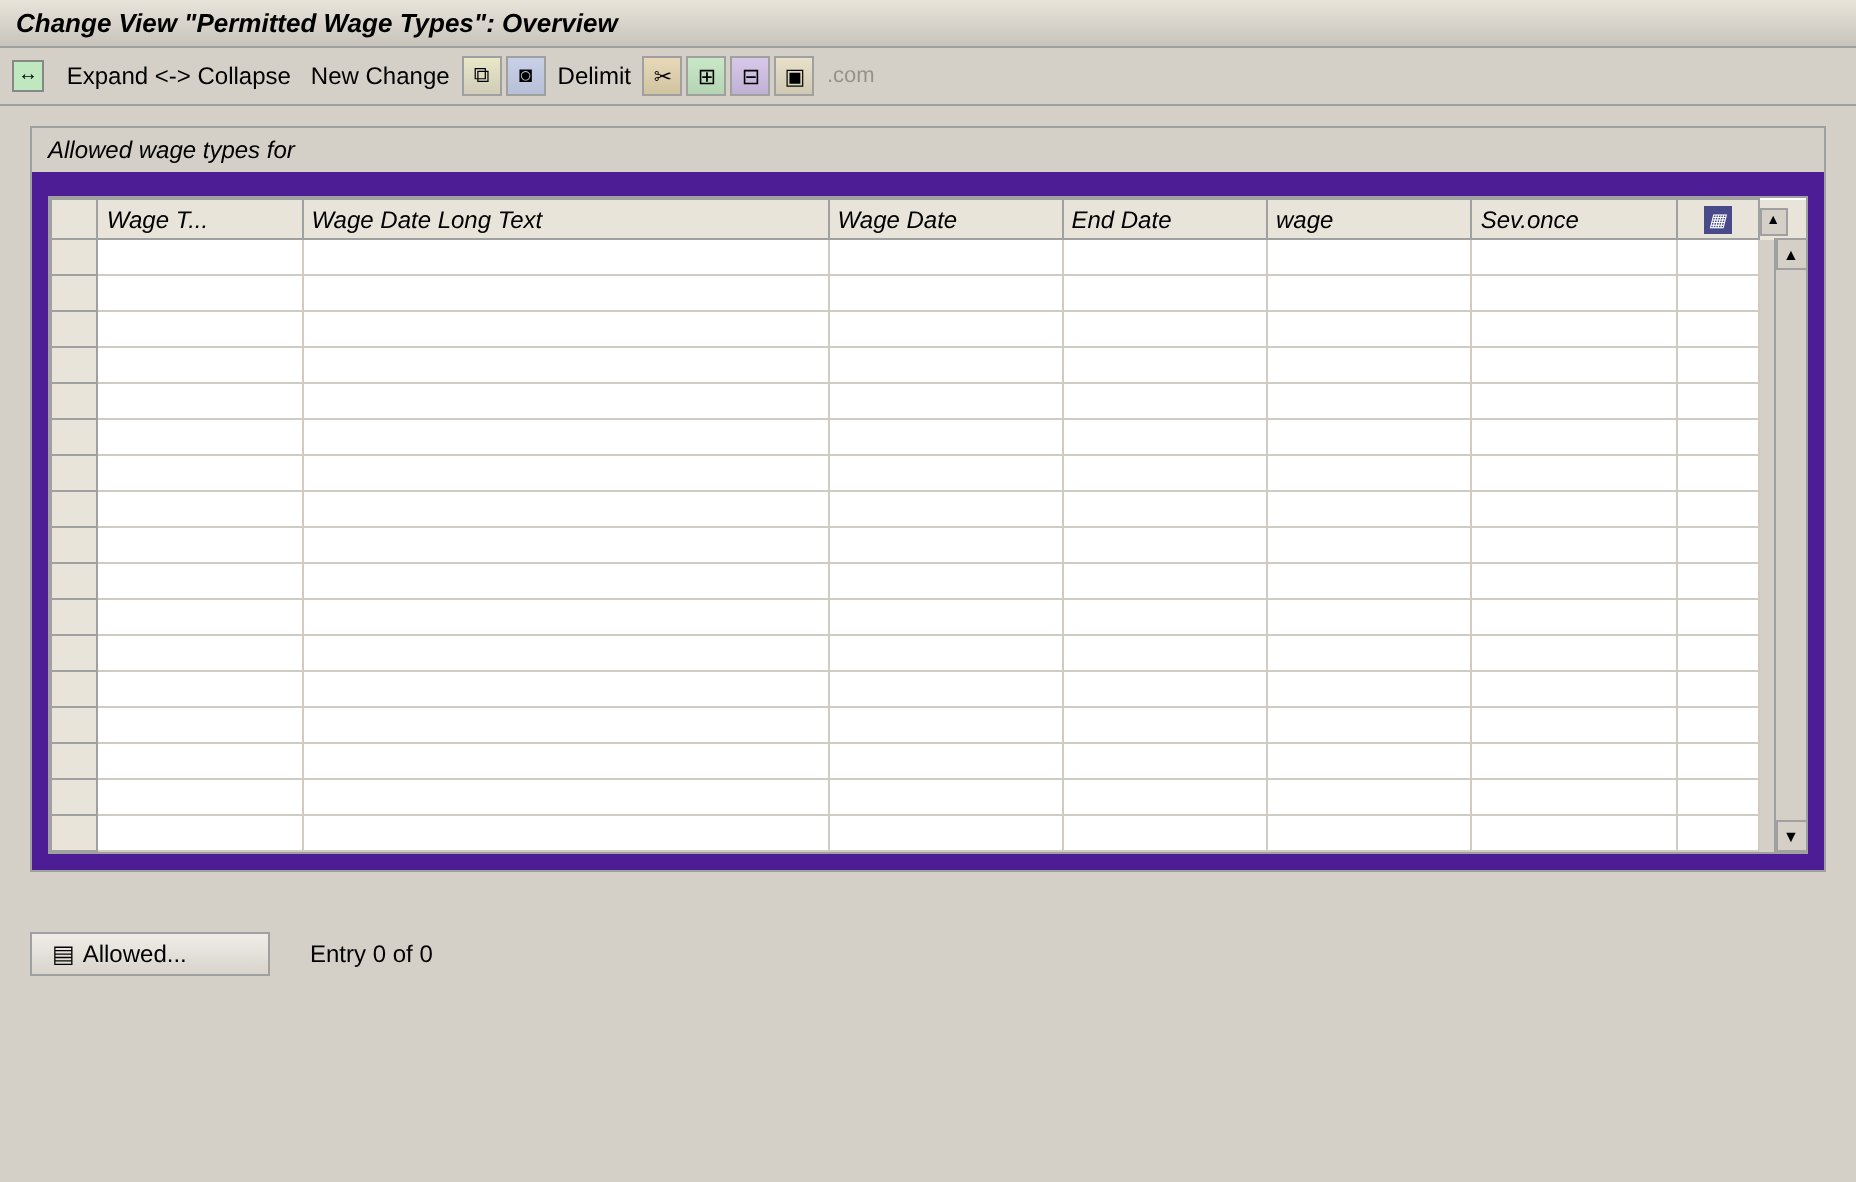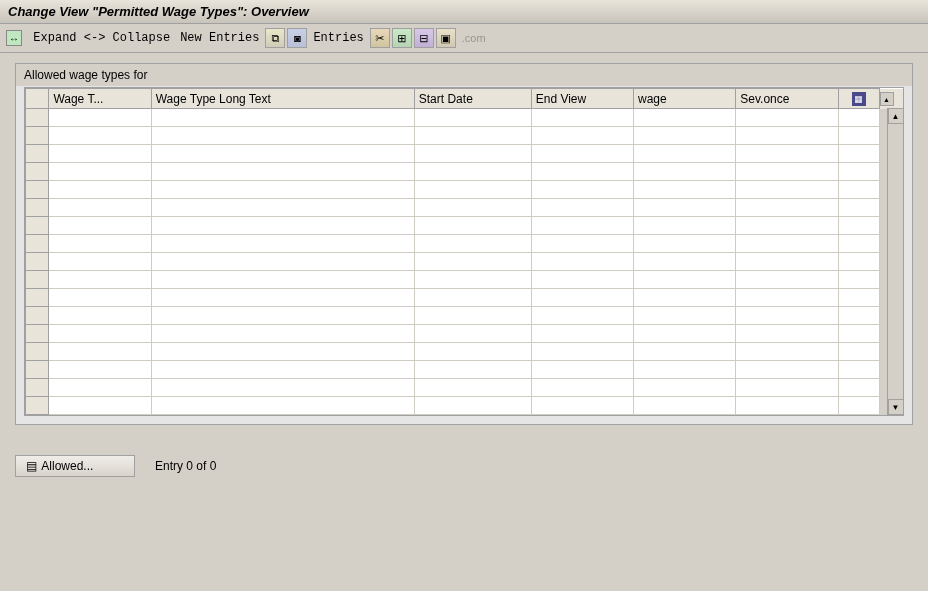--- a/index.html
+++ b/index.html
@@ -31,52 +31,52 @@
     .toolbar-btn {
       display: flex;
       align-items: flex-end;
       gap: 3px;
       padding: 2px 4px;
       cursor: pointer;
       background: transparent;
       border: none;
       font-size: 12px;
       color: #000;
-      font-family: Liberation Mono, monospace;
     }
     .icon-btn {
       width: 20px;
       height: 20px;
       display: inline-flex;
       align-items: center;
       justify-content: center;
       cursor: pointer;
       border: 1px solid #a0a0a0;
       background: linear-gradient(to bottom, #f0ede8, #d8d4cc);
       font-size: 10px;
     }
     .main-content {
       padding: 10px 15px;
       background-color: #d4d0c8;
     }
     .panel {
-      background-color: #e5e5e5;
+      background-color: #4c1d95;
       border: 1px solid #a0a0a0;
       padding: 0;
+      font-style: italic;
     }
     .panel-title {
       padding: 4px 8px;
       font-size: 12px;
       font-weight: normal;
       color: #000;
       background-color: #d4d0c8;
     }
     .table-container {
       background: white;
-      margin: 1px 8px 8px 8px;
+      margin: 12px 8px 8px 8px;
       border: 1px solid #a0a0a0;
       position: relative;
     }
     .data-table {
       width: 100%;
       border-collapse: collapse;
       font-size: 12px;
     }
     .data-table th {
       background-color: #e8e4da;
@@ -171,33 +171,33 @@
 
 <div class="toolbar">
   
   <span class="toolbar-icon-img icon-copy" style="font-size:10px; display:inline-flex; align-items:center; justify-content:center;">↔</span>
   &nbsp;
   <button class="toolbar-btn">
     <span>Expand &lt;-&gt; Collapse</span>
   </button>
 
   <button class="toolbar-btn">
-    <span>New Entries</span>
+    <span>New Change</span>
   </button>
 
   
   <span class="icon-btn" style="background: linear-gradient(to bottom,#e8e8c8,#d0ccb8);">
     <span style="font-size:11px;">⧉</span>
   </span>
   <span class="icon-btn" style="background: linear-gradient(to bottom,#c8d0e8,#b8c0d8);">
     <span style="font-size:11px;">◙</span>
   </span>
 
   <button class="toolbar-btn">
-    <span>Entries</span>
+    <span>Delimit</span>
   </button>
 
   <span class="icon-btn" style="background: linear-gradient(to bottom,#e8d8b8,#d0c4a0);">
     <span style="font-size:11px;">✂</span>
   </span>
 
   <span class="icon-btn" style="background: linear-gradient(to bottom,#c8e8c8,#b4d4b4);">
     <span style="font-size:11px;">⊞</span>
   </span>
 
@@ -214,23 +214,23 @@
 
 <div class="main-content">
   <div class="panel">
     <div class="panel-title">Allowed wage types for</div>
     <div class="table-container">
       <table class="data-table">
         <thead>
           <tr>
             <th class="row-selector" style="width:16px;"></th>
             <th class="col-wage-type">Wage T...</th>
-            <th class="col-long-text">Wage Type Long Text</th>
-            <th class="col-start-date">Start Date</th>
-            <th class="col-end-date">End View</th>
+            <th class="col-long-text">Wage Date Long Text</th>
+            <th class="col-start-date">Wage Date</th>
+            <th class="col-end-date">End Date</th>
             <th class="col-once">wage</th>
             <th class="col-sev-times">Sev.once</th>
             <th class="col-icon" style="width:28px; text-align:center;">
               <span class="grid-icon">▦</span>
             </th>
             <th style="width:16px; padding:0; border:none;">
               <span class="scroll-arrow" style="width:14px; height:14px; display:inline-flex; align-items:center; justify-content:center; font-size:7px; background:#d4d0c8; border:1px solid #a0a0a0;">▲</span>
             </th>
           </tr>
         </thead>

